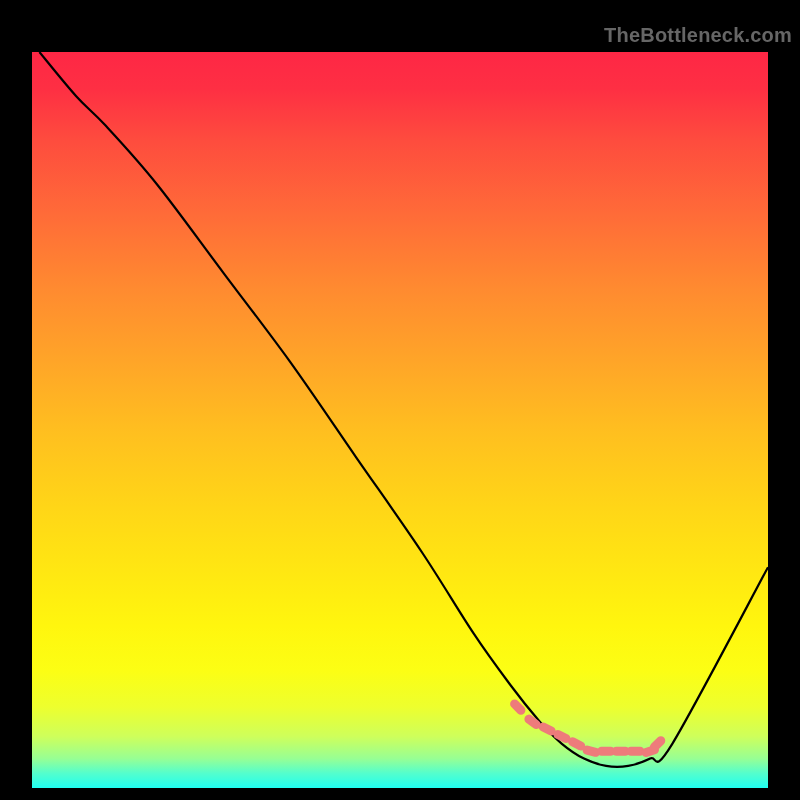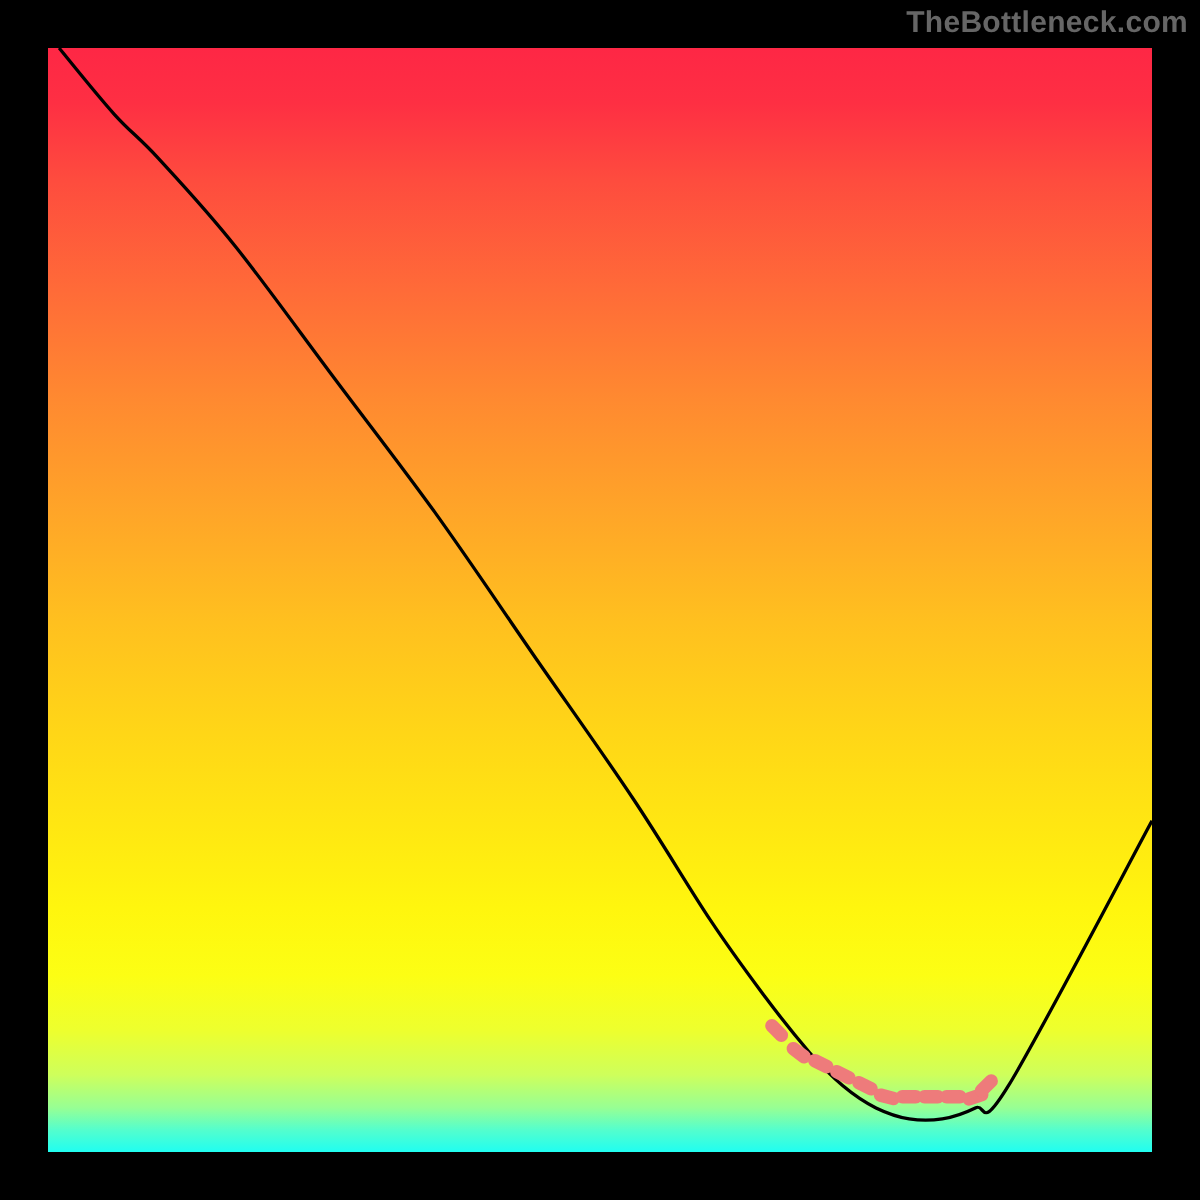--- a/index.html
+++ b/index.html
@@ -9,20 +9,21 @@
     height: 800px;
     background: #000000;
     overflow: hidden;
     font-family: Arial, Helvetica, sans-serif;
   }
   .container {
     position: relative;
     width: 800px;
     height: 704px;
     background: #000000;
+    margin-top: 20px;
   }
   .watermark {
     position: absolute;
     top: 4px;
     right: 8px;
     font-size: 20px;
     font-weight: bold;
     color: #666666;
     letter-spacing: 0.2px;
     z-index: 5;

